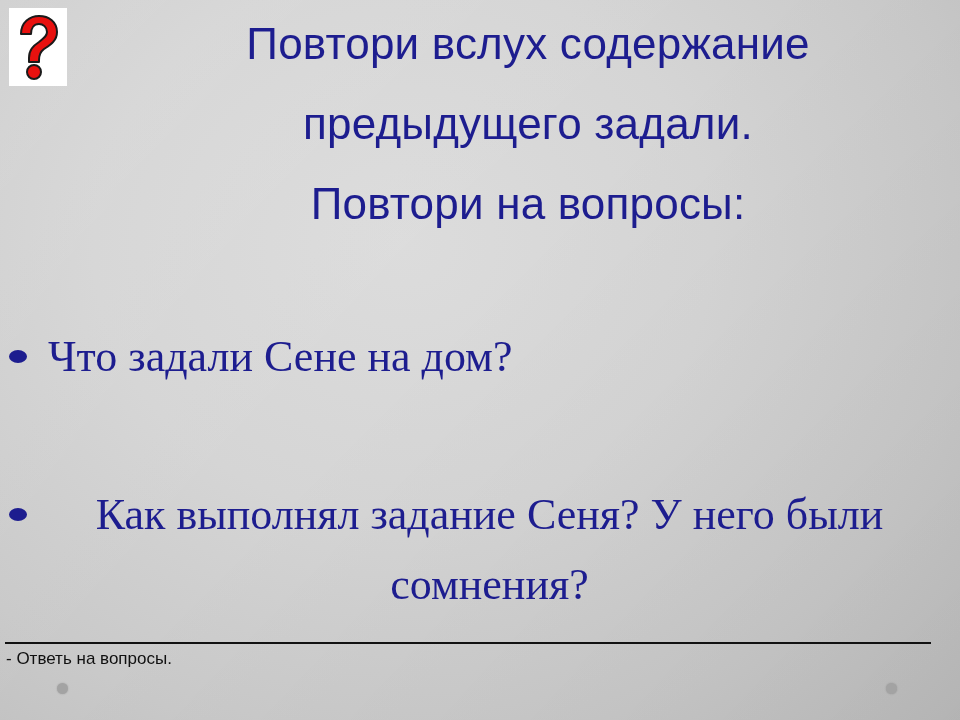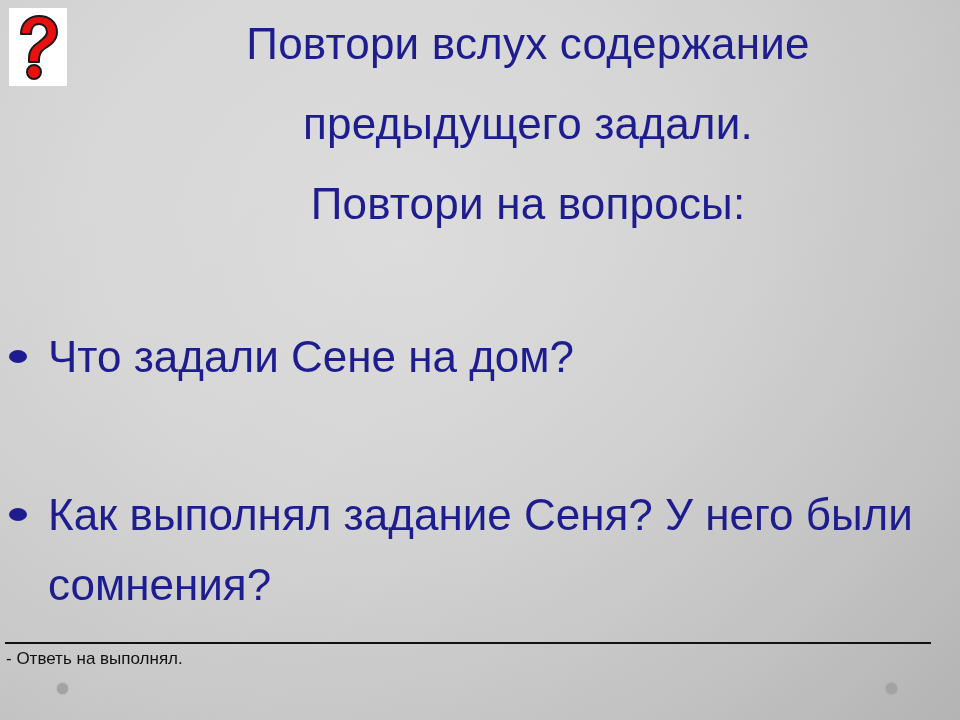--- a/index.html
+++ b/index.html
@@ -53,27 +53,28 @@
   
   .bullets {
     position: absolute;
     left: 0px;
     top: 322px;
     width: 945px;
     color: #1d1d8f;
     font-size: 44px;
     line-height: 70px;
     font-weight: 400;
+    font-family: Liberation Serif, serif;
   }
   .bullet-row {
     display: flex;
     align-items: flex-start;
     margin-bottom: 88px;
   }
-  .bullet-row:last-child { margin-bottom: 0; }
+  .bullet-row:last-child { margin-bottom: 0; text-align: center; }
 
   .bullet-dot {
     flex: 0 0 auto;
     width: 18px;
     margin-left: 9px;
     margin-right: 21px;
     margin-top: 28px;
   }
   .bullet-dot i {
     display: block;
@@ -150,17 +151,17 @@
     <div class="bullet-row">
       <span class="bullet-dot">
           <i></i>
         </span>
       <span class="bullet-text">Как выполнял задание Сеня? У него были сомнения?</span>
     </div>
 
   </div>
 
   <div class="footer-rule"></div>
-  <div class="footer-note">- Ответь на выполнял.</div>
+  <div class="footer-note">- Ответь на вопросы.</div>
   <span class="deco-dot left"></span>
   <span class="deco-dot right"></span>
 
 </div>
 
 </body></html>

